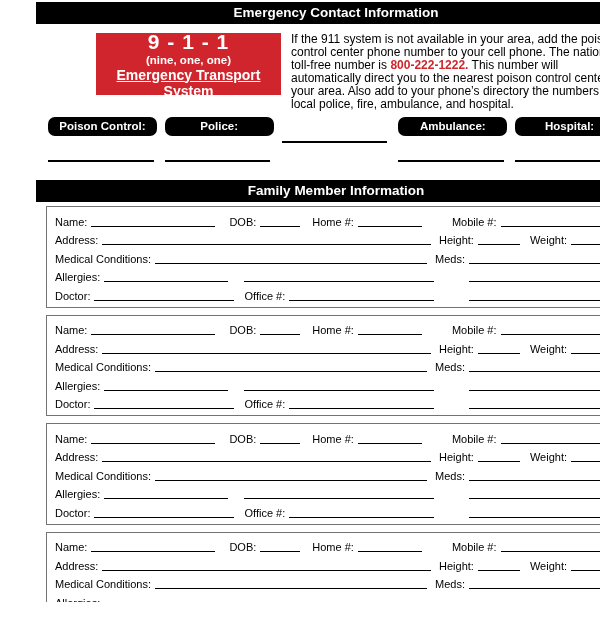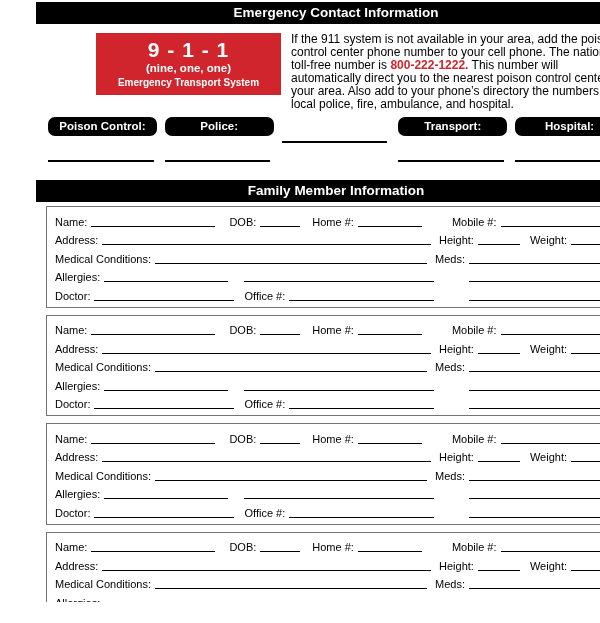--- a/index.html
+++ b/index.html
@@ -19,21 +19,21 @@
 
   .intro { display: flex; margin: 9px 12px 0 12px; gap: 10px; padding-left: 48px; }
   .badge911 {
     width: 185px; min-width: 185px; height: 62px;
     background: var(--red, #d0252c); color: #fff;
     display: flex; flex-direction: column; justify-content: center;
     text-align: center;
   }
   .badge-number  { font-size: 21px;  font-weight: bold; line-height: 24px; letter-spacing: 1px; }
   .badge-words   { font-size: 11.5px; font-weight: bold; line-height: 13px; }
-  .badge-caption { font-size: 10px;  font-weight: bold; line-height: 16px; }
+  .badge-caption { font-size: 14px;  font-weight: bold; line-height: 16px; text-decoration: underline; }
   .intro-text { flex: 1; margin: 0; font-size: 12px; line-height: 13px; }
   .phone { color: var(--red, #d0252c); font-weight: bold; }
 
   .contacts { display: flex; margin: 6px 12px 0 12px; gap: 8px; }
   .contact-col { flex: 1; display: flex; flex-direction: column; }
   .contact-bar {
     height: 19px; background: #000; color: #fff; font-weight: bold;
     font-size: 11.5px; line-height: 19px; text-align: center; border-radius: 7px;
   }
   .contact-line { margin-top: 24px; width: 97%; border-bottom: 2px solid #000; height: 0; }
@@ -82,21 +82,21 @@
   <div class="contact-col">
     <div class="contact-bar">Police:</div>
     <div class="contact-line"></div>
   </div>
 
   <div class="contact-col">
     <div class="contact-line"></div>
   </div>
 
   <div class="contact-col">
-    <div class="contact-bar">Transport:</div>
+    <div class="contact-bar">Ambulance:</div>
     <div class="contact-line"></div>
   </div>
 
   <div class="contact-col">
     <div class="contact-bar">Hospital:</div>
     <div class="contact-line"></div>
   </div>
 </div>
 
   <div class="blackbar familybar">Family Member Information</div>

